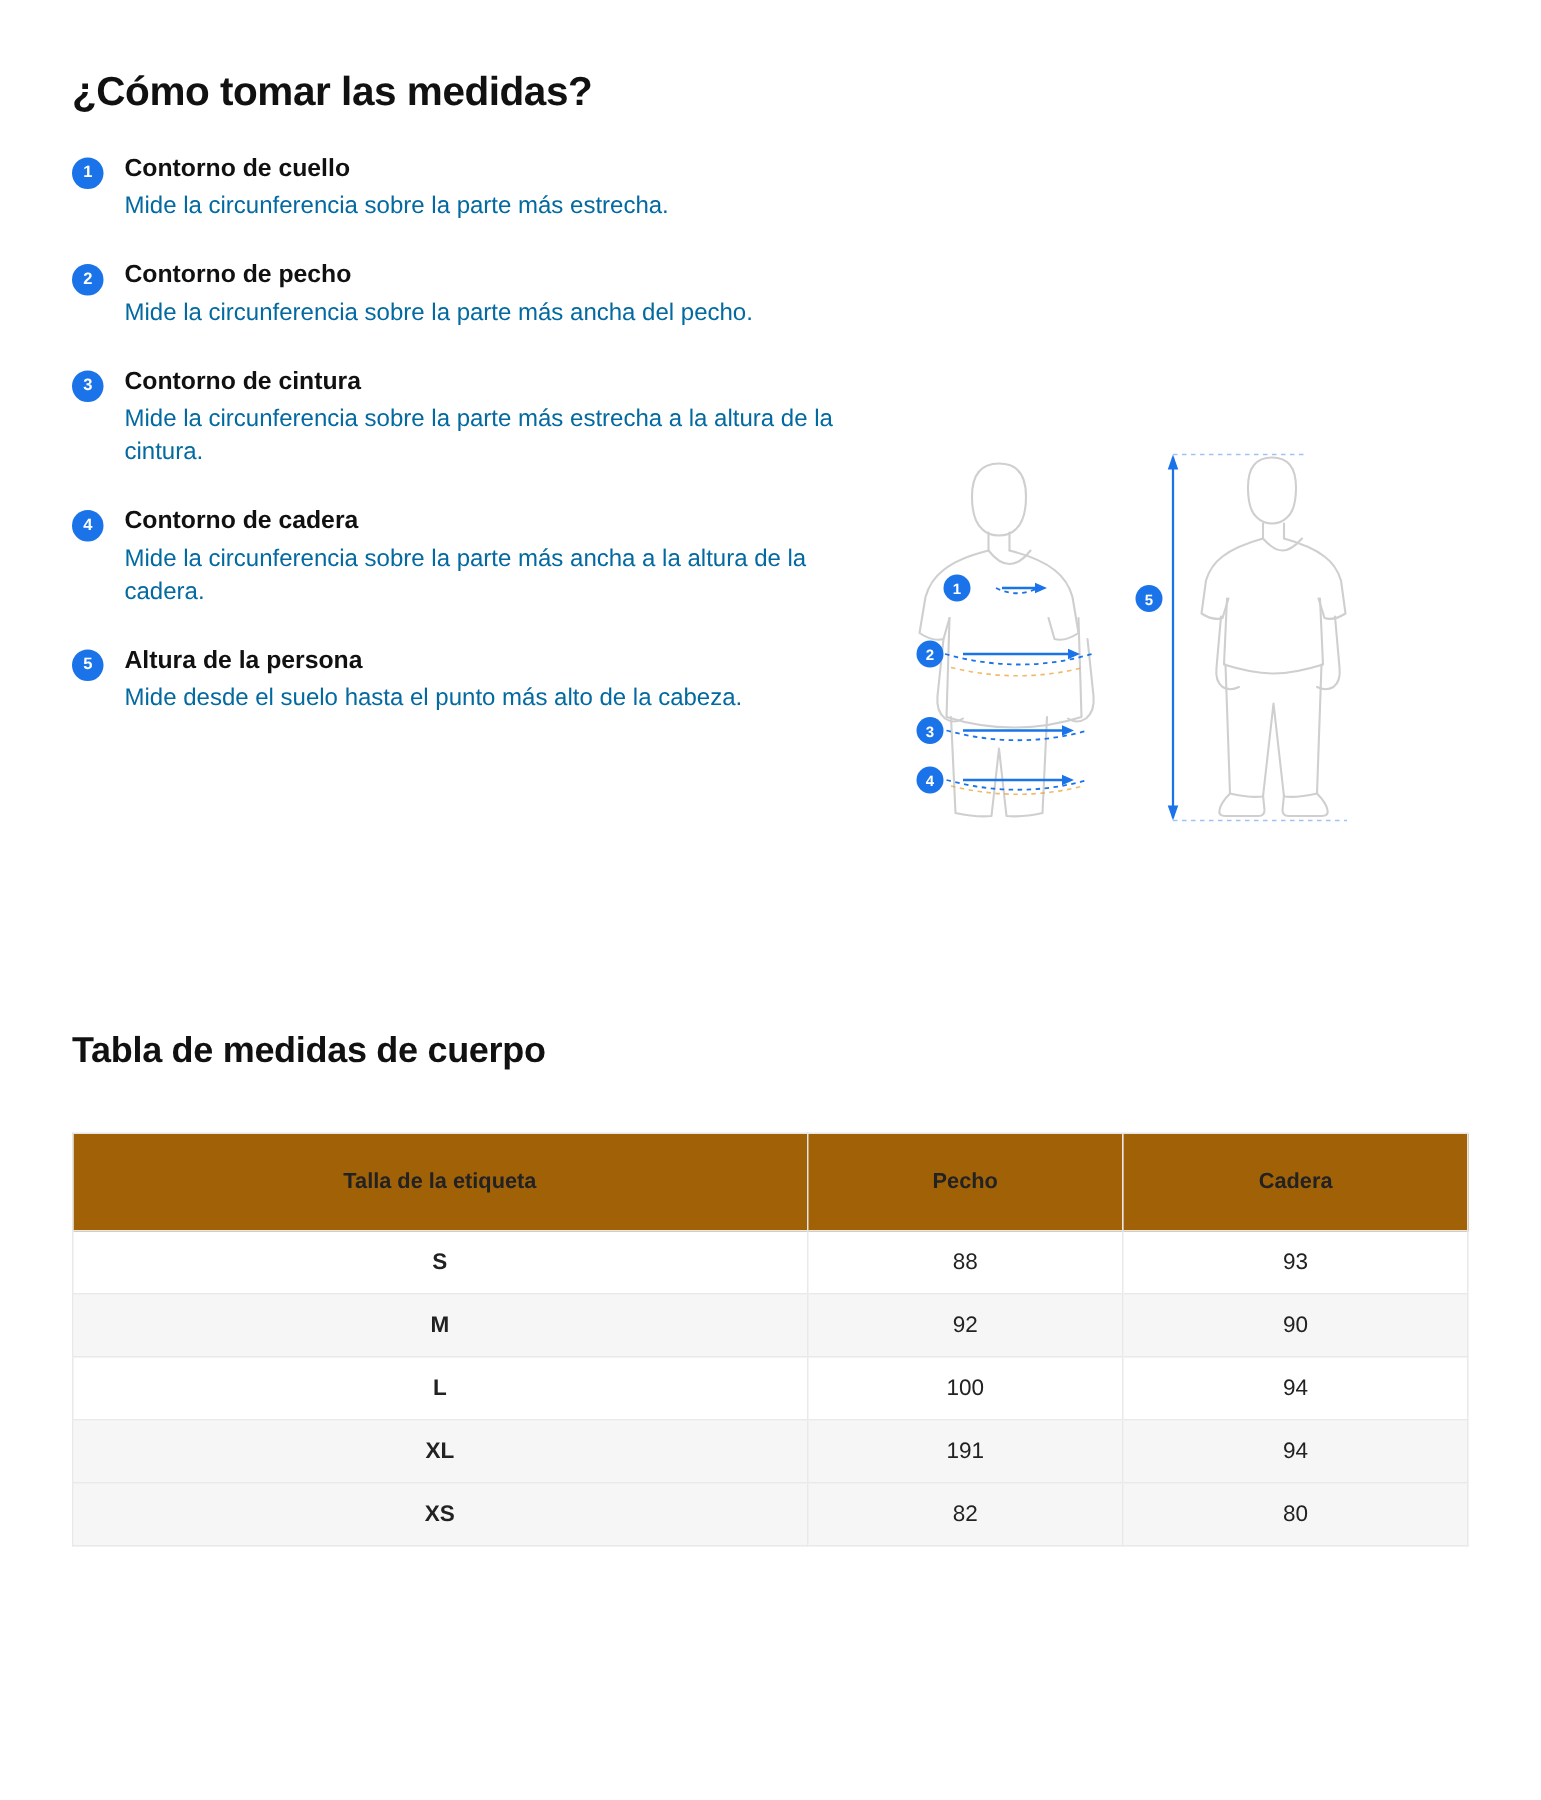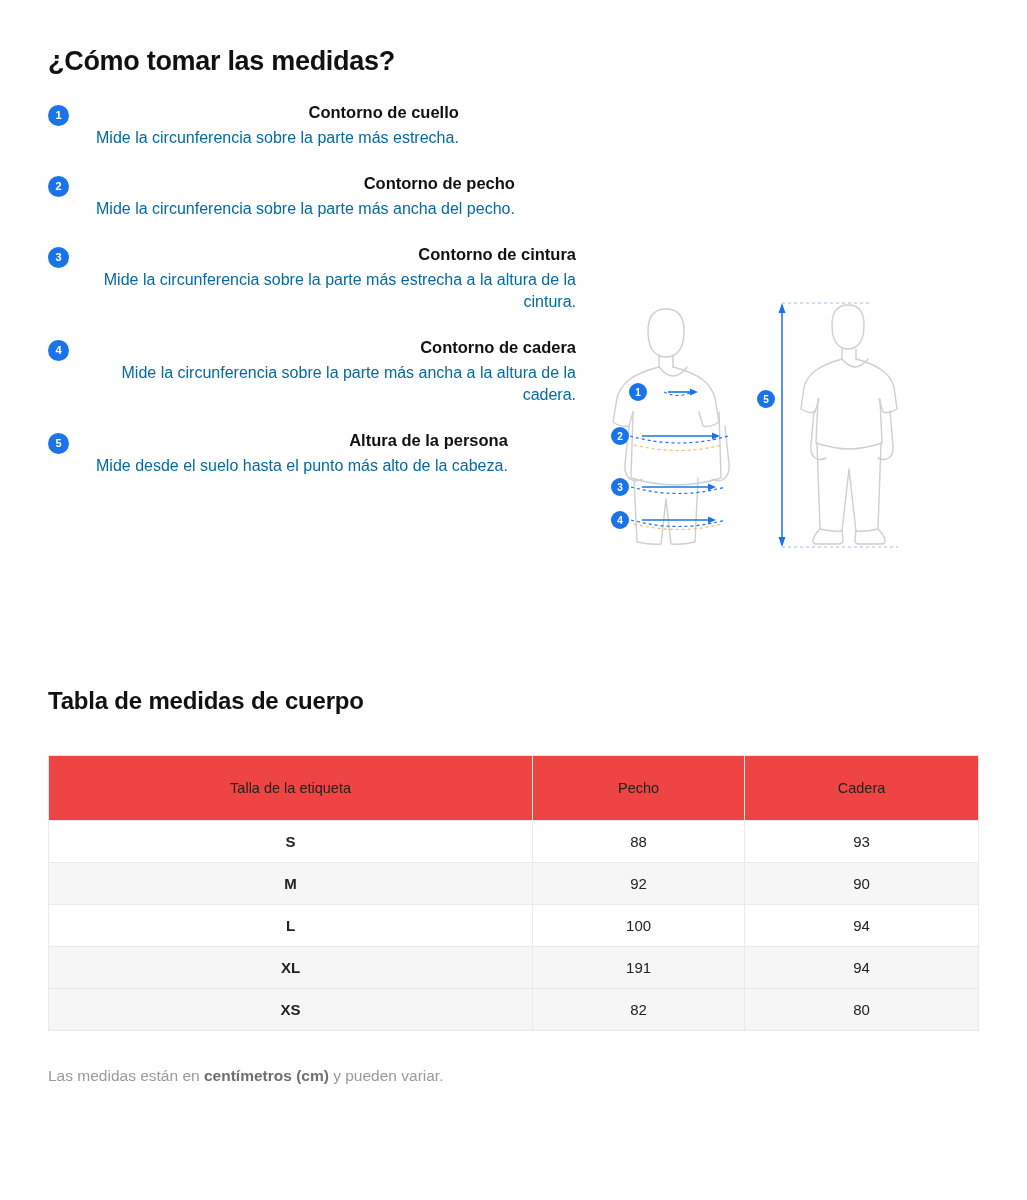--- a/index.html
+++ b/index.html
@@ -49,22 +49,21 @@
     border-radius: 50%;
     background: #1a73e8;
     color: #ffffff;
     font-size: 11px;
     font-weight: bold;
     line-height: 21px;
     text-align: center;
     margin-top: 2px;
   }
   .step-text {
-    margin-left: 27px;
-    text-align: right;
+    margin-left: 14px;
   }
   .step-title {
     font-size: 16.5px;
     font-weight: bold;
     color: #111111;
     margin-bottom: 5px;
   }
   .step-desc {
     font-size: 16px;
     line-height: 22px;
@@ -83,23 +82,23 @@
     letter-spacing: -0.2px;
     margin: 54px 0 40px 0;
     color: #111111;
   }
   table.sizes {
     width: 931px;
     border-collapse: collapse;
     font-size: 15px;
   }
   table.sizes th {
-    background: #ef4444;
+    background: #a16207;
     font-size: 14.5px;
-    font-weight: normal;
+    font-weight: bold;
     color: #222222;
     padding: 24px 10px;
     text-align: center;
     border: 1px solid #e6e6e6;
   }
   table.sizes td {
     padding: 12px 10px;
     text-align: center;
     border: 1px solid #e9e9e9;
     color: #222222;
@@ -301,17 +300,14 @@
         <td>94</td>
       </tr>
       <tr class="alt">
         <td class="size-label">XS</td>
         <td>82</td>
         <td>80</td>
       </tr>
     </tbody>
   </table>
 
-  <div class="footnote">
-    <span>Las medidas están en </span><b>centímetros (cm)</b><span> y pueden variar.</span>
-  </div>
 
 </div>
 
 </body></html>

